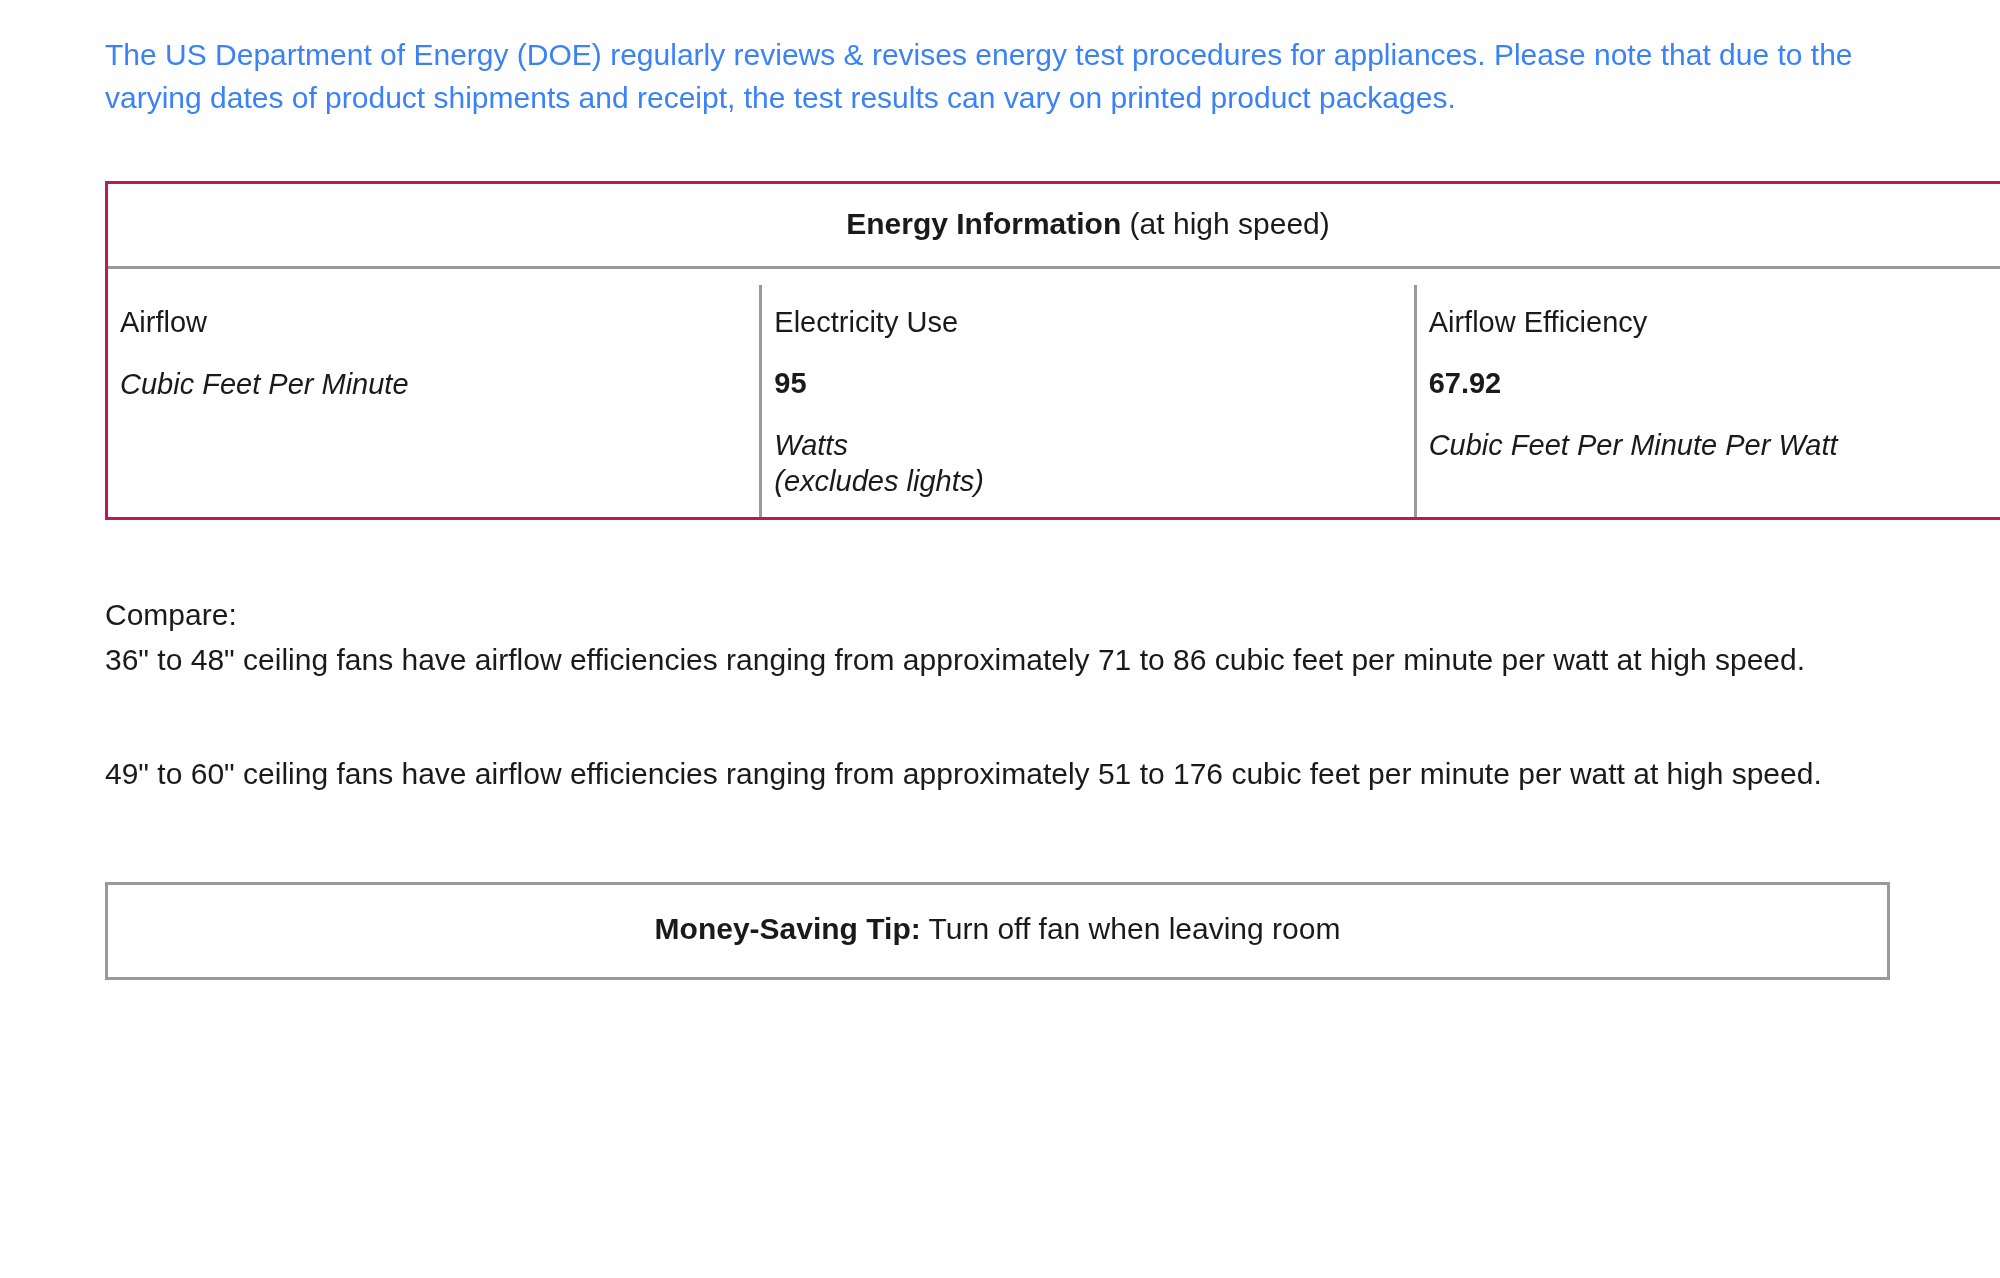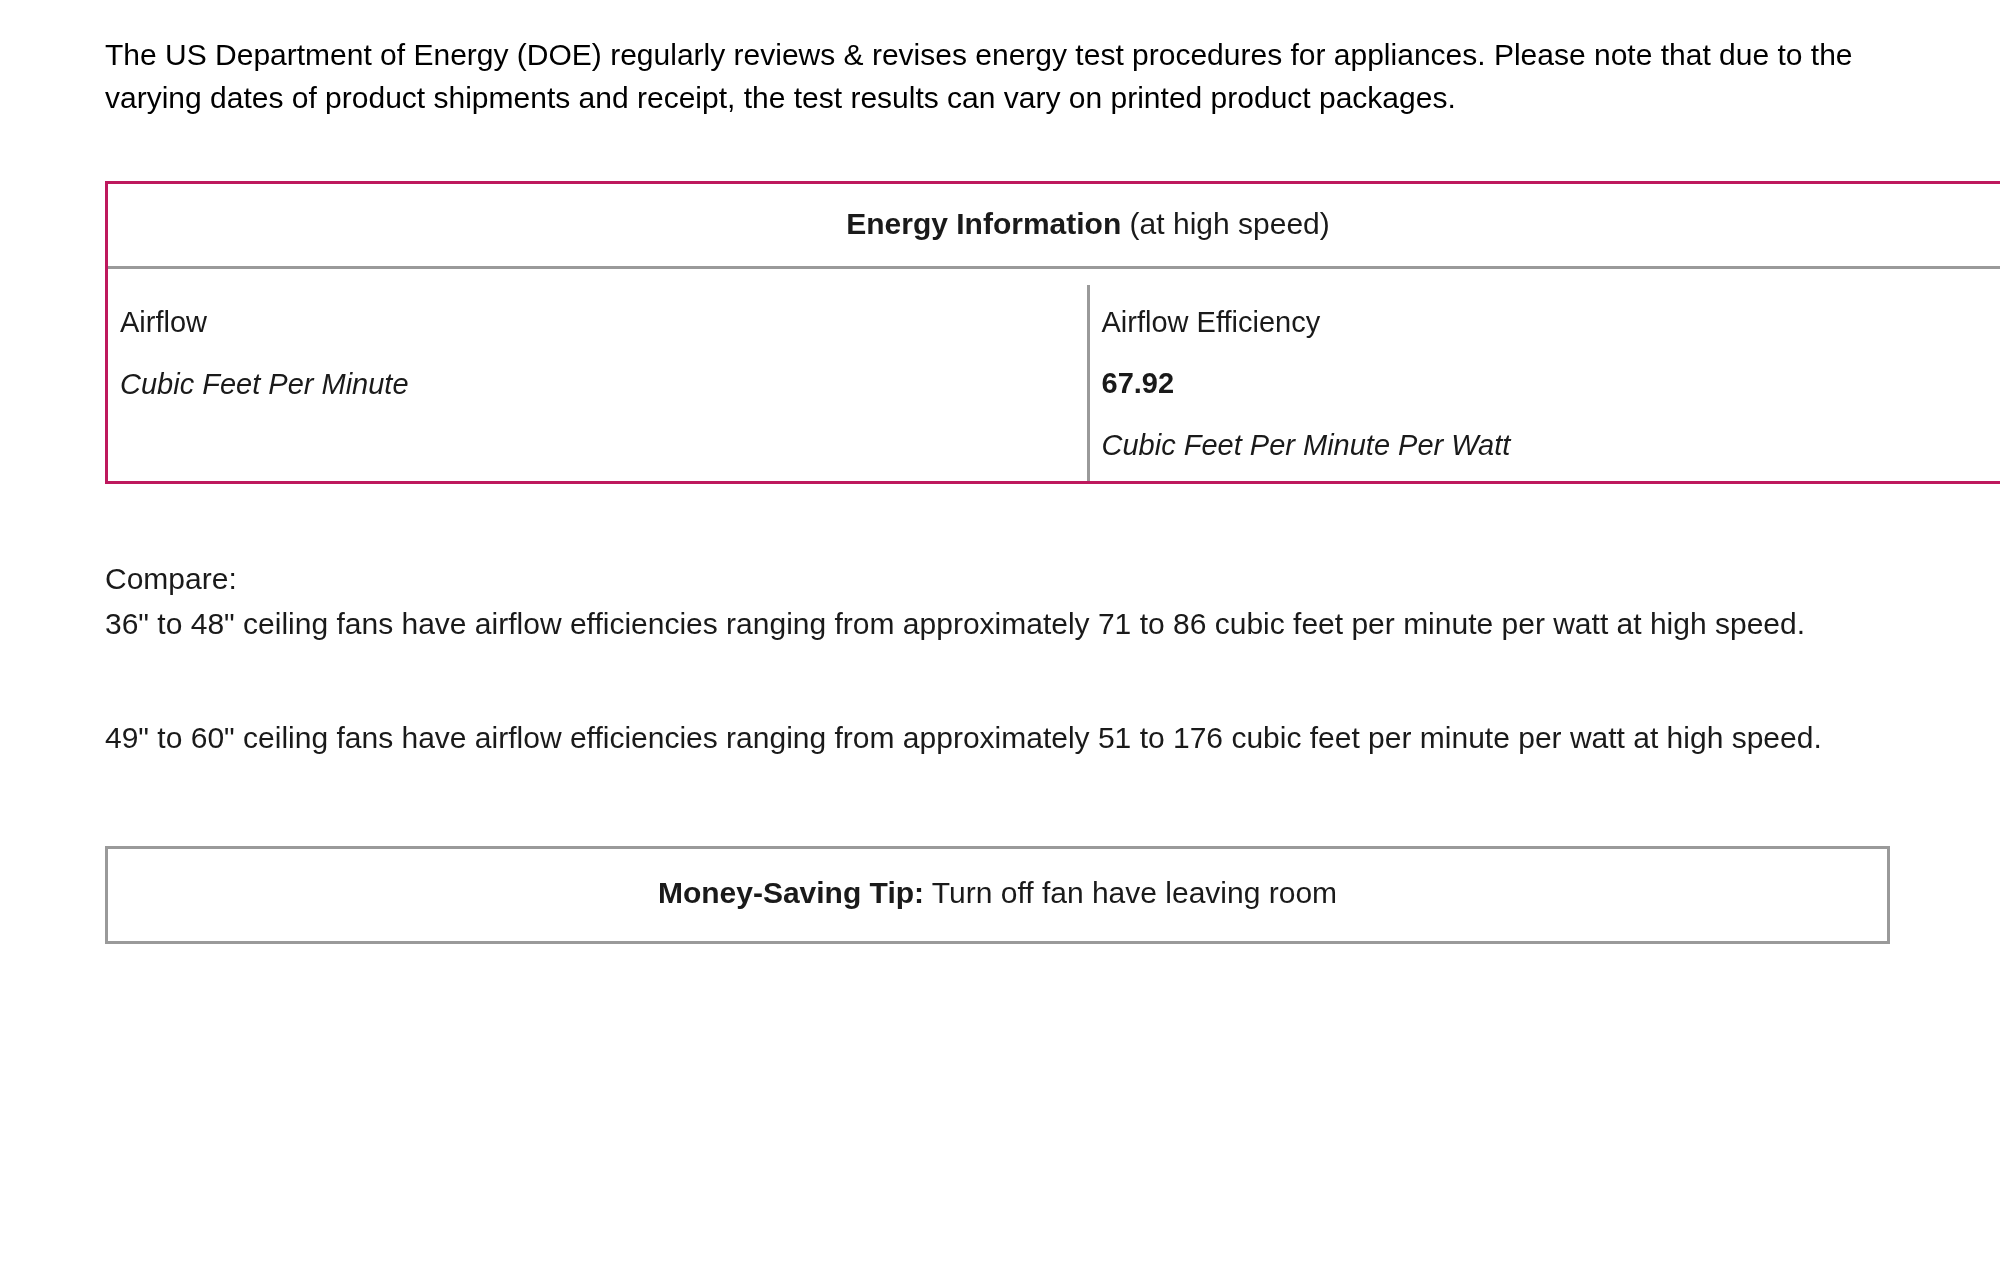--- a/index.html
+++ b/index.html
@@ -18,21 +18,21 @@
     position: relative;
     width: 2000px;
     height: 1278px;
     box-sizing: border-box;
     padding: 34px 70px 0 105px;
   }
 
   .intro {
     font-size: 30px;
     line-height: 1.42;
-    color: #000000;
+    color: #3b82f6;
     max-width: 1790px;
     margin: 0;
   }
 
   
   .energy-table {
     margin-top: 62px;
     width: 1966px;
     border: 3px solid #be185d;
     box-sizing: border-box;
@@ -127,36 +127,44 @@
     </div>
     <div class="energy-cols">
 
       <div class="energy-col">
         <div class="col-title">Airflow</div>
         <div class="col-units">
           <span>Cubic Feet Per Minute</span>
         </div>
       </div>
 
+      <div class="energy-col">
+        <div class="col-title">Electricity Use</div>
+        <div class="col-value">95</div>
+        <div class="col-units">
+          <span>Watts</span>
+          <span class="sub">(excludes lights)</span>
+        </div>
+      </div>
 
       <div class="energy-col">
         <div class="col-title">Airflow Efficiency</div>
         <div class="col-value">67.92</div>
         <div class="col-units">
           <span>Cubic Feet Per Minute Per Watt</span>
         </div>
       </div>
 
     </div>
   </div>
 
   <div class="compare">
     <p class="compare-label">Compare:</p>
     <p class="compare-line">36" to 48" ceiling fans have airflow efficiencies ranging from approximately 71 to 86 cubic feet per minute per watt at high speed.</p>
     <div class="compare-gap"></div>
     <p class="compare-line">49" to 60" ceiling fans have airflow efficiencies ranging from approximately 51 to 176 cubic feet per minute per watt at high speed.</p>
   </div>
 
   <div class="tip-box">
-    <span class="strong">Money-Saving Tip:</span><span> Turn off fan have leaving room</span>
+    <span class="strong">Money-Saving Tip:</span><span> Turn off fan when leaving room</span>
   </div>
 
 </div>
 
 </body></html>

